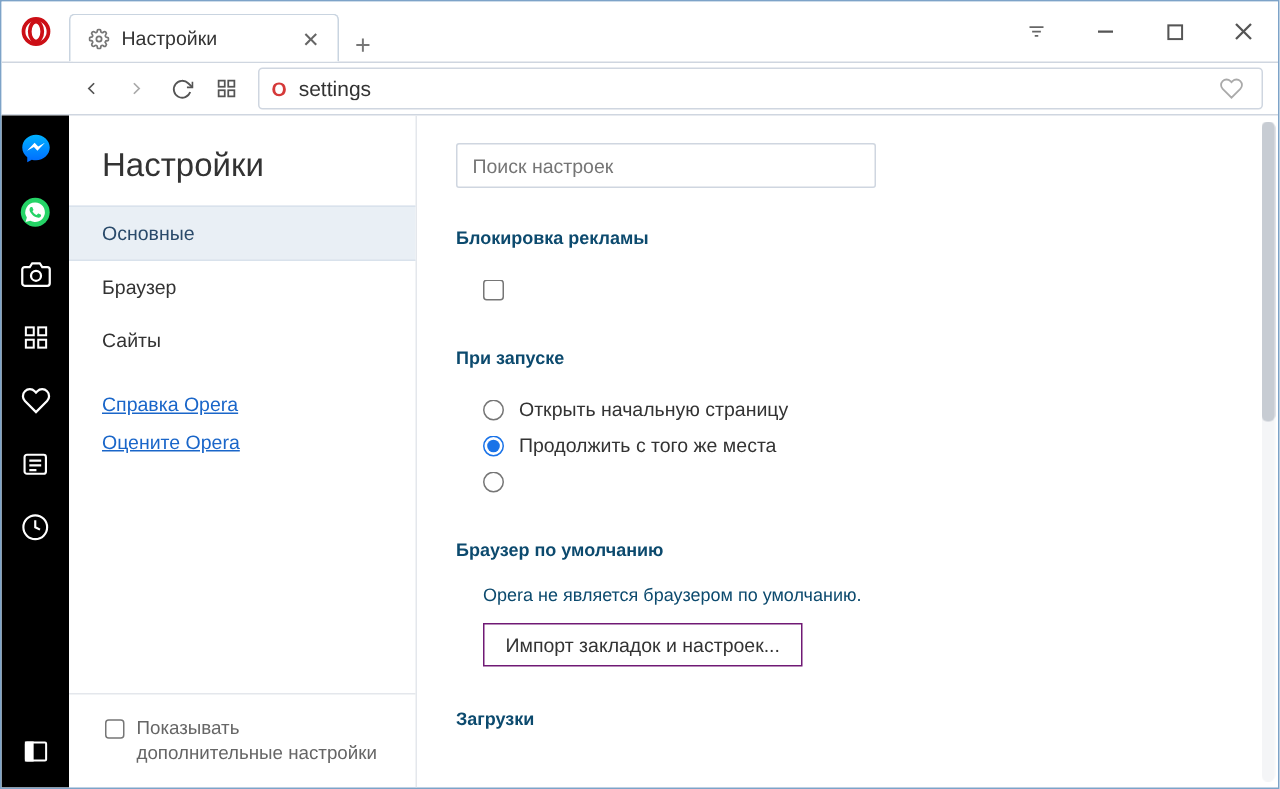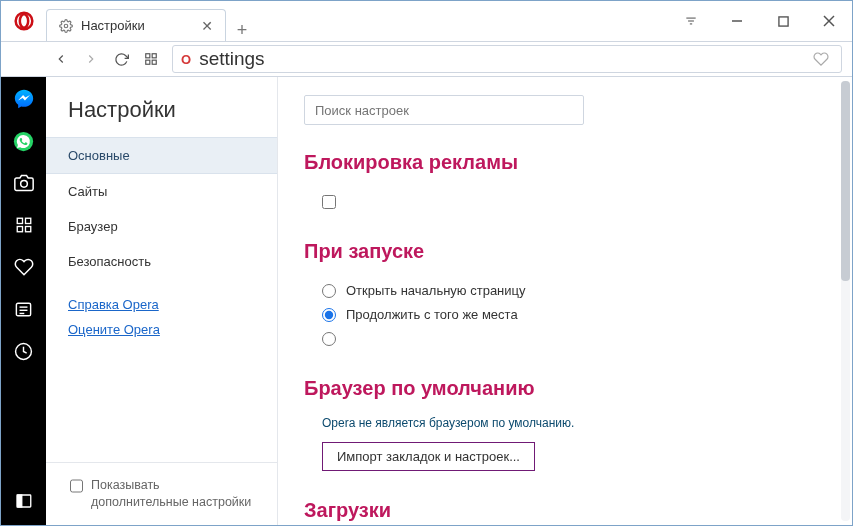--- a/index.html
+++ b/index.html
@@ -14,21 +14,21 @@
   .tab .close { color:#666; font-size:14px; }
   .new-tab { width: 32px; display:flex; align-items:center; justify-content:center; color:#777; font-size:18px; }
   .window-controls { display:flex; align-items:center; gap: 0; }
   .wc-btn { width: 46px; height: 40px; display:flex; align-items:center; justify-content:center; color:#5a5a5a; }
   
   .toolbar { height: 36px; width:100%; border-top:1px solid #cfd6e0; border-bottom:1px solid #cfd6e0; display:flex; align-items:center; background:#fff; }
   .left-spacer { width:45px; }
   .nav-btn { width:30px; height:30px; display:flex; align-items:center; justify-content:center; color:#555; }
   .addr-wrap { flex:1; display:flex; align-items:center; border:1px solid #cfd6e0; border-radius:3px; height:28px; margin: 0 10px 0 6px; padding:0 8px; }
   .addr-badge { color:#d53939; font-weight:bold; font-size:13px; margin-right:8px; }
-  .addr-input { flex:1; border:none; outline:none; font-size:19px; color:#333; background:transparent; }
+  .addr-input { flex:1; border:none; outline:none; font-size:14px; color:#333; background:transparent; }
   .heart-right { width:20px; color:#aaa; }
   
   .main { display:flex; height: calc(526px - 40px - 36px - 2px); }
   
   .left-rail { width:45px; background:#000; display:flex; flex-direction:column; align-items:center; padding-top:10px; gap:18px; }
   .rail-icon { width:24px; height:24px; display:flex; align-items:center; justify-content:center; color:#fff; }
   .rail-bottom { margin-top:auto; margin-bottom:12px; }
   
   .settings-sidebar { width:232px; border-right:1px solid #e4e7ec; padding: 20px 0 0 0; display:flex; flex-direction:column; position:relative; }
   .settings-sidebar h1 { font-size:22px; font-weight:400; color:#333; padding: 0 22px 14px 22px; }
@@ -38,21 +38,21 @@
   .snav-links { padding: 18px 22px; }
   .snav-links a { display:block; color:#1a66c9; font-size:13px; text-decoration:underline; margin-bottom:10px; }
   .sidebar-footer { margin-top:auto; padding:14px 24px; border-top:1px solid #e4e7ec; display:flex; align-items:flex-start; gap:8px; }
   .sidebar-footer input[type=checkbox]{ margin-top:2px; width:14px; height:14px; }
   .sidebar-footer label { font-size:12.5px; color:#666; line-height:1.35; }
   
   .content-wrap { flex:1; position:relative; }
   .content { height:100%; overflow-y:auto; padding: 18px 32px 20px 26px; }
   .search-settings { width: 280px; height:30px; border:1px solid #cfd6e0; border-radius:2px; padding:0 10px; font-size:13px; color:#333; outline:none; margin-bottom: 26px; }
   
-  .section-title { font-size:20px; font-weight:600; color:#be185d; margin: 0 0 16px 0; }
+  .section-title { font-size:12px; font-weight:600; color:#0c4a6e; margin: 0 0 16px 0; }
   .section { margin-bottom: 28px; }
   .row { display:flex; align-items:flex-start; gap:10px; padding: 3px 0 3px 18px; font-size:13px; color:#333; }
   .row label, .row span.lbl { line-height:1.4; }
   .link { color:#1a66c9; text-decoration:underline; }
   .sub-text { padding-left:18px; font-size:12px; color:#0c4a6e; margin-bottom:12px; }
   .import-btn { margin-left:18px; padding:6px 14px; border:1px solid #701a75; background:#fff; font-size:13px; color:#333; cursor:pointer; }
   input[type=checkbox].cb, input[type=radio].rd { width:14px; height:14px; margin-top:2px; accent-color:#1a73e8; }
   
   .scrollbar-track { position:absolute; right:2px; top:4px; bottom:4px; width:9px; background:#f4f5f7; border-radius:4px; }
   .scrollbar-thumb { position:absolute; right:2px; top:4px; width:9px; height:200px; background:#c7ccd3; border-radius:4px; }
@@ -205,23 +205,22 @@
           <rect x="3" y="4" width="18" height="16" rx="1"></rect>
           <rect x="3" y="4" width="6" height="16" fill="#fff"></rect>
         </svg>
     </div>
   </div>
 
   <div class="settings-sidebar">
     <h1>Настройки</h1>
     <ul class="snav">
       <li class="active">Основные</li>
+      <li>Браузер</li>
       <li>Сайты</li>
-      <li>Браузер</li>
-      <li>Безопасность</li>
     </ul>
     <div class="snav-links">
       <a href="#">Справка Opera</a>
       <a href="#">Оцените Opera</a>
     </div>
     <div class="sidebar-footer">
       <input type="checkbox" class="cb" id="adv" style="">
       <label for="adv">Показывать дополнительные настройки</label>
     </div>
   </div>

